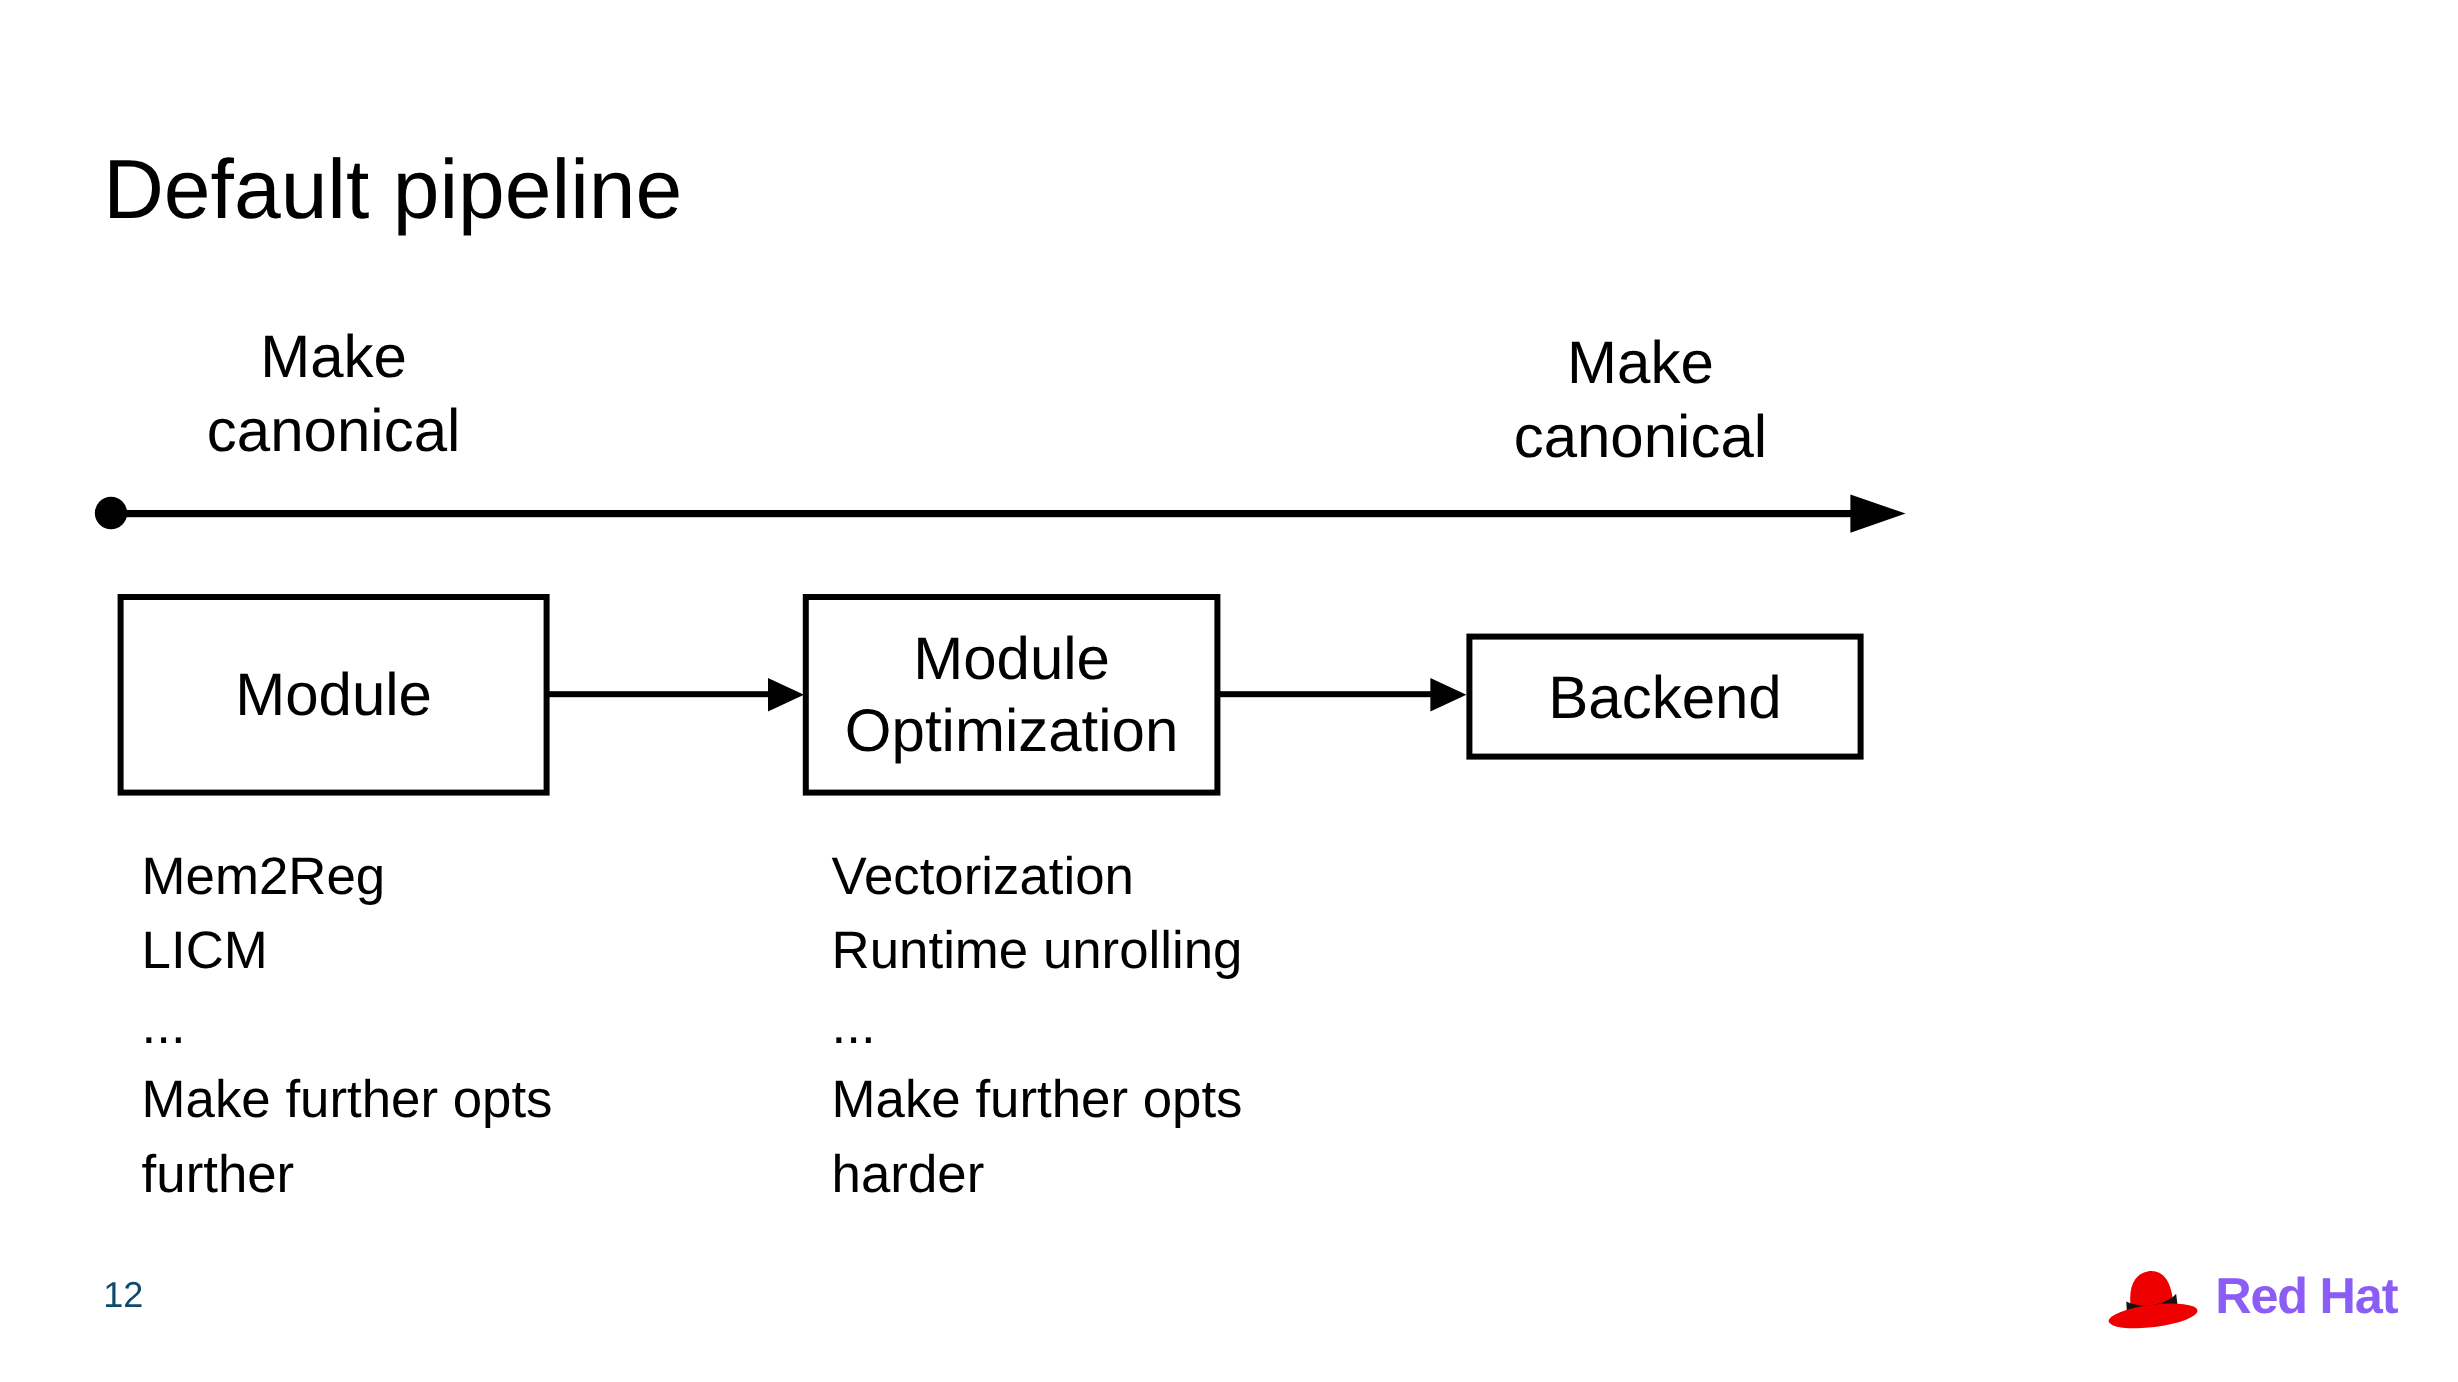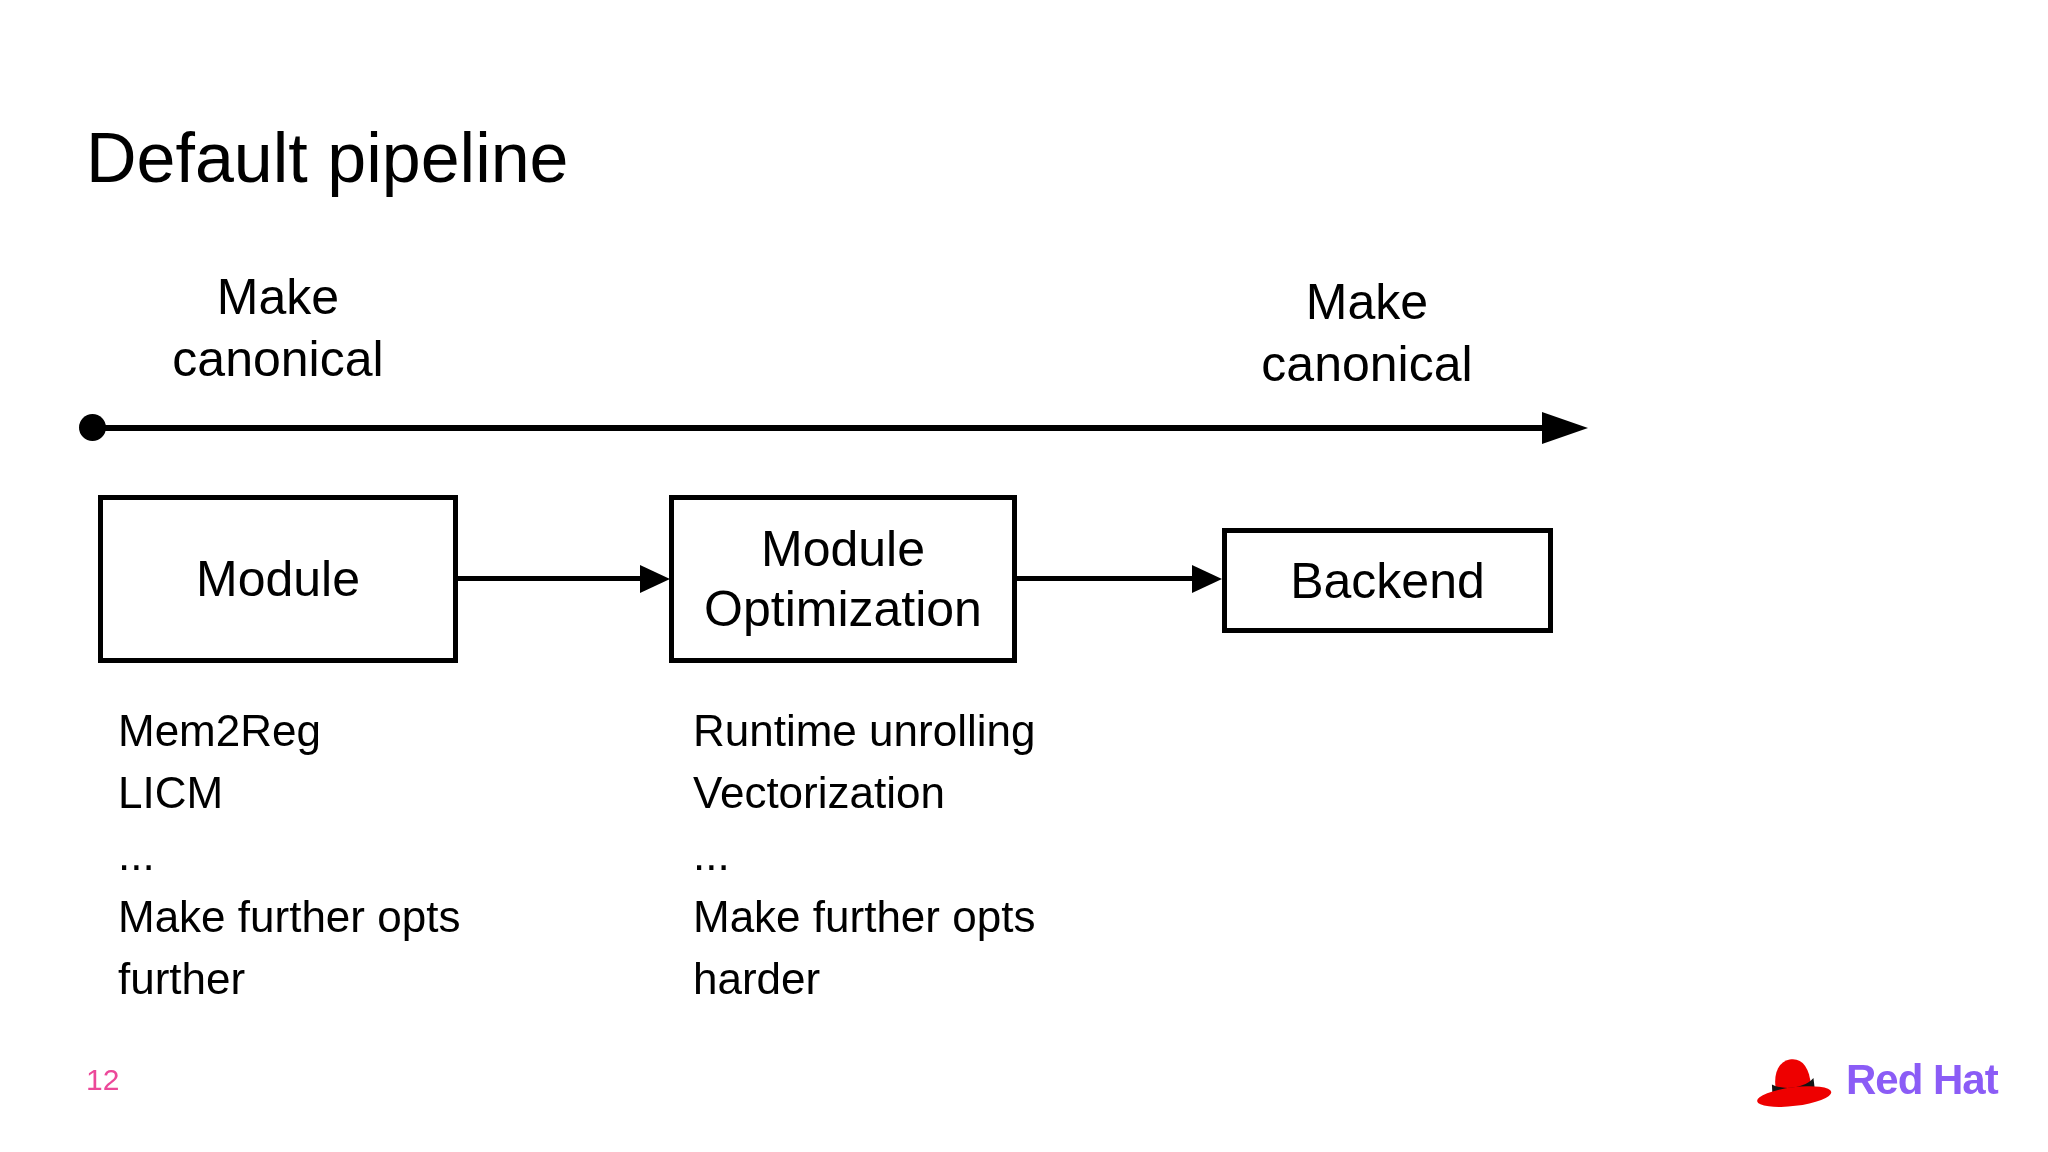--- a/index.html
+++ b/index.html
@@ -42,21 +42,21 @@
   #conn1-head { left:640px; }
   #conn2-head { left:1192px; }
 
   
   .details { position:absolute; top:700px; font-size:44px; line-height:62px; white-space:nowrap; }
   #details-simplification { left:118px; }
   #details-optimization   { left:693px; }
 
   .page-number {
     position:absolute; left:86px; top:1062px;
-    font-size:30px; line-height:36px; color:#ec4899;
+    font-size:30px; line-height:36px; color:#0c4a6e;
   }
 
   
   .logo { position:absolute; left:1753px; top:1050px; height:60px; display:flex; align-items:center; gap:13px; }
   .logo-hat { width:80px; height:60px; display:block; }
   .logo-text { font-size:42px; font-weight:700; letter-spacing:-1px; color:#8b5cf6; white-space:nowrap; }
 </style>
 </head>
 <body>
 
@@ -94,22 +94,22 @@
   <div class="conn-head" id="conn2-head"></div>
 
   <div class="details" id="details-simplification">
     <div>Mem2Reg</div>
     <div>LICM</div>
     <div>...</div>
     <div>Make further opts</div>
     <div>further</div>
   </div>
   <div class="details" id="details-optimization">
+    <div>Vectorization</div>
     <div>Runtime unrolling</div>
-    <div>Vectorization</div>
     <div>...</div>
     <div>Make further opts</div>
     <div>harder</div>
   </div>
 
   <div class="page-number">12</div>
 
   <div class="logo">
     <svg class="logo-hat" viewBox="0 0 120 90" aria-hidden="true">
       <g transform="rotate(-7 60 55)">

